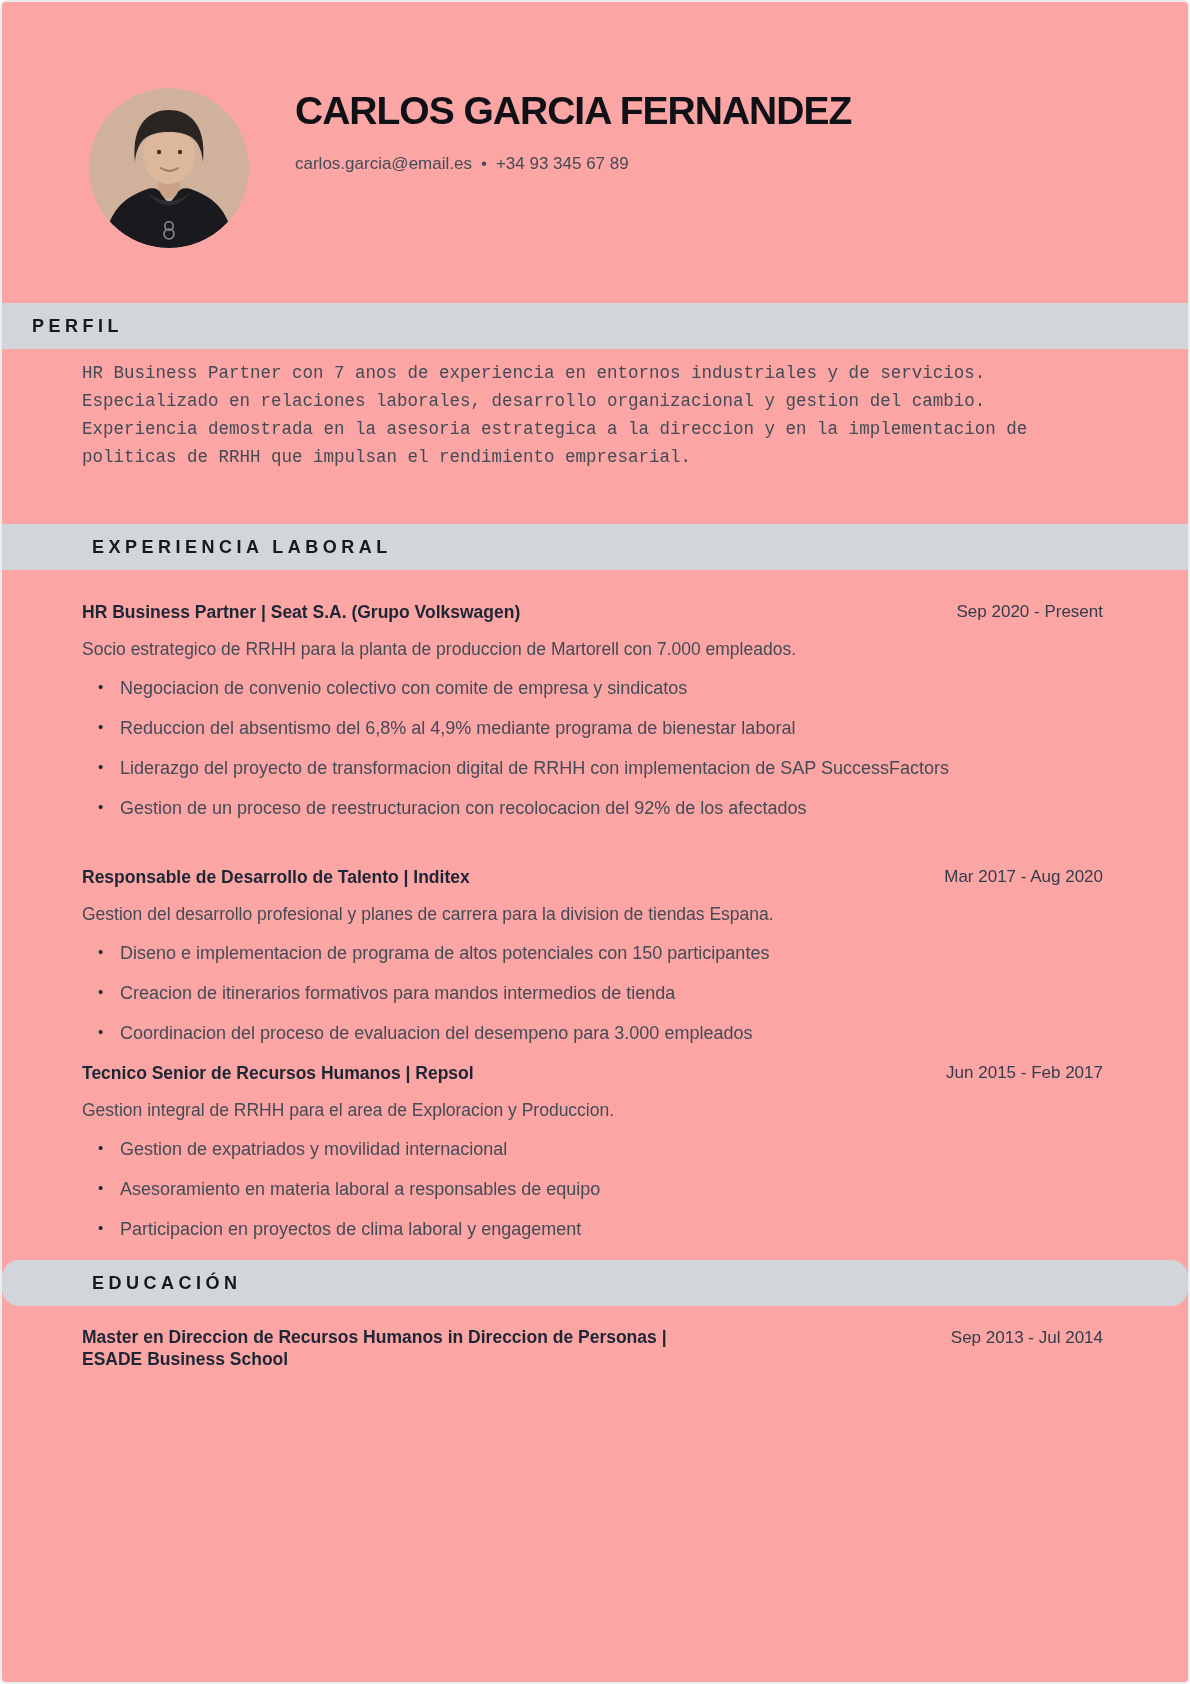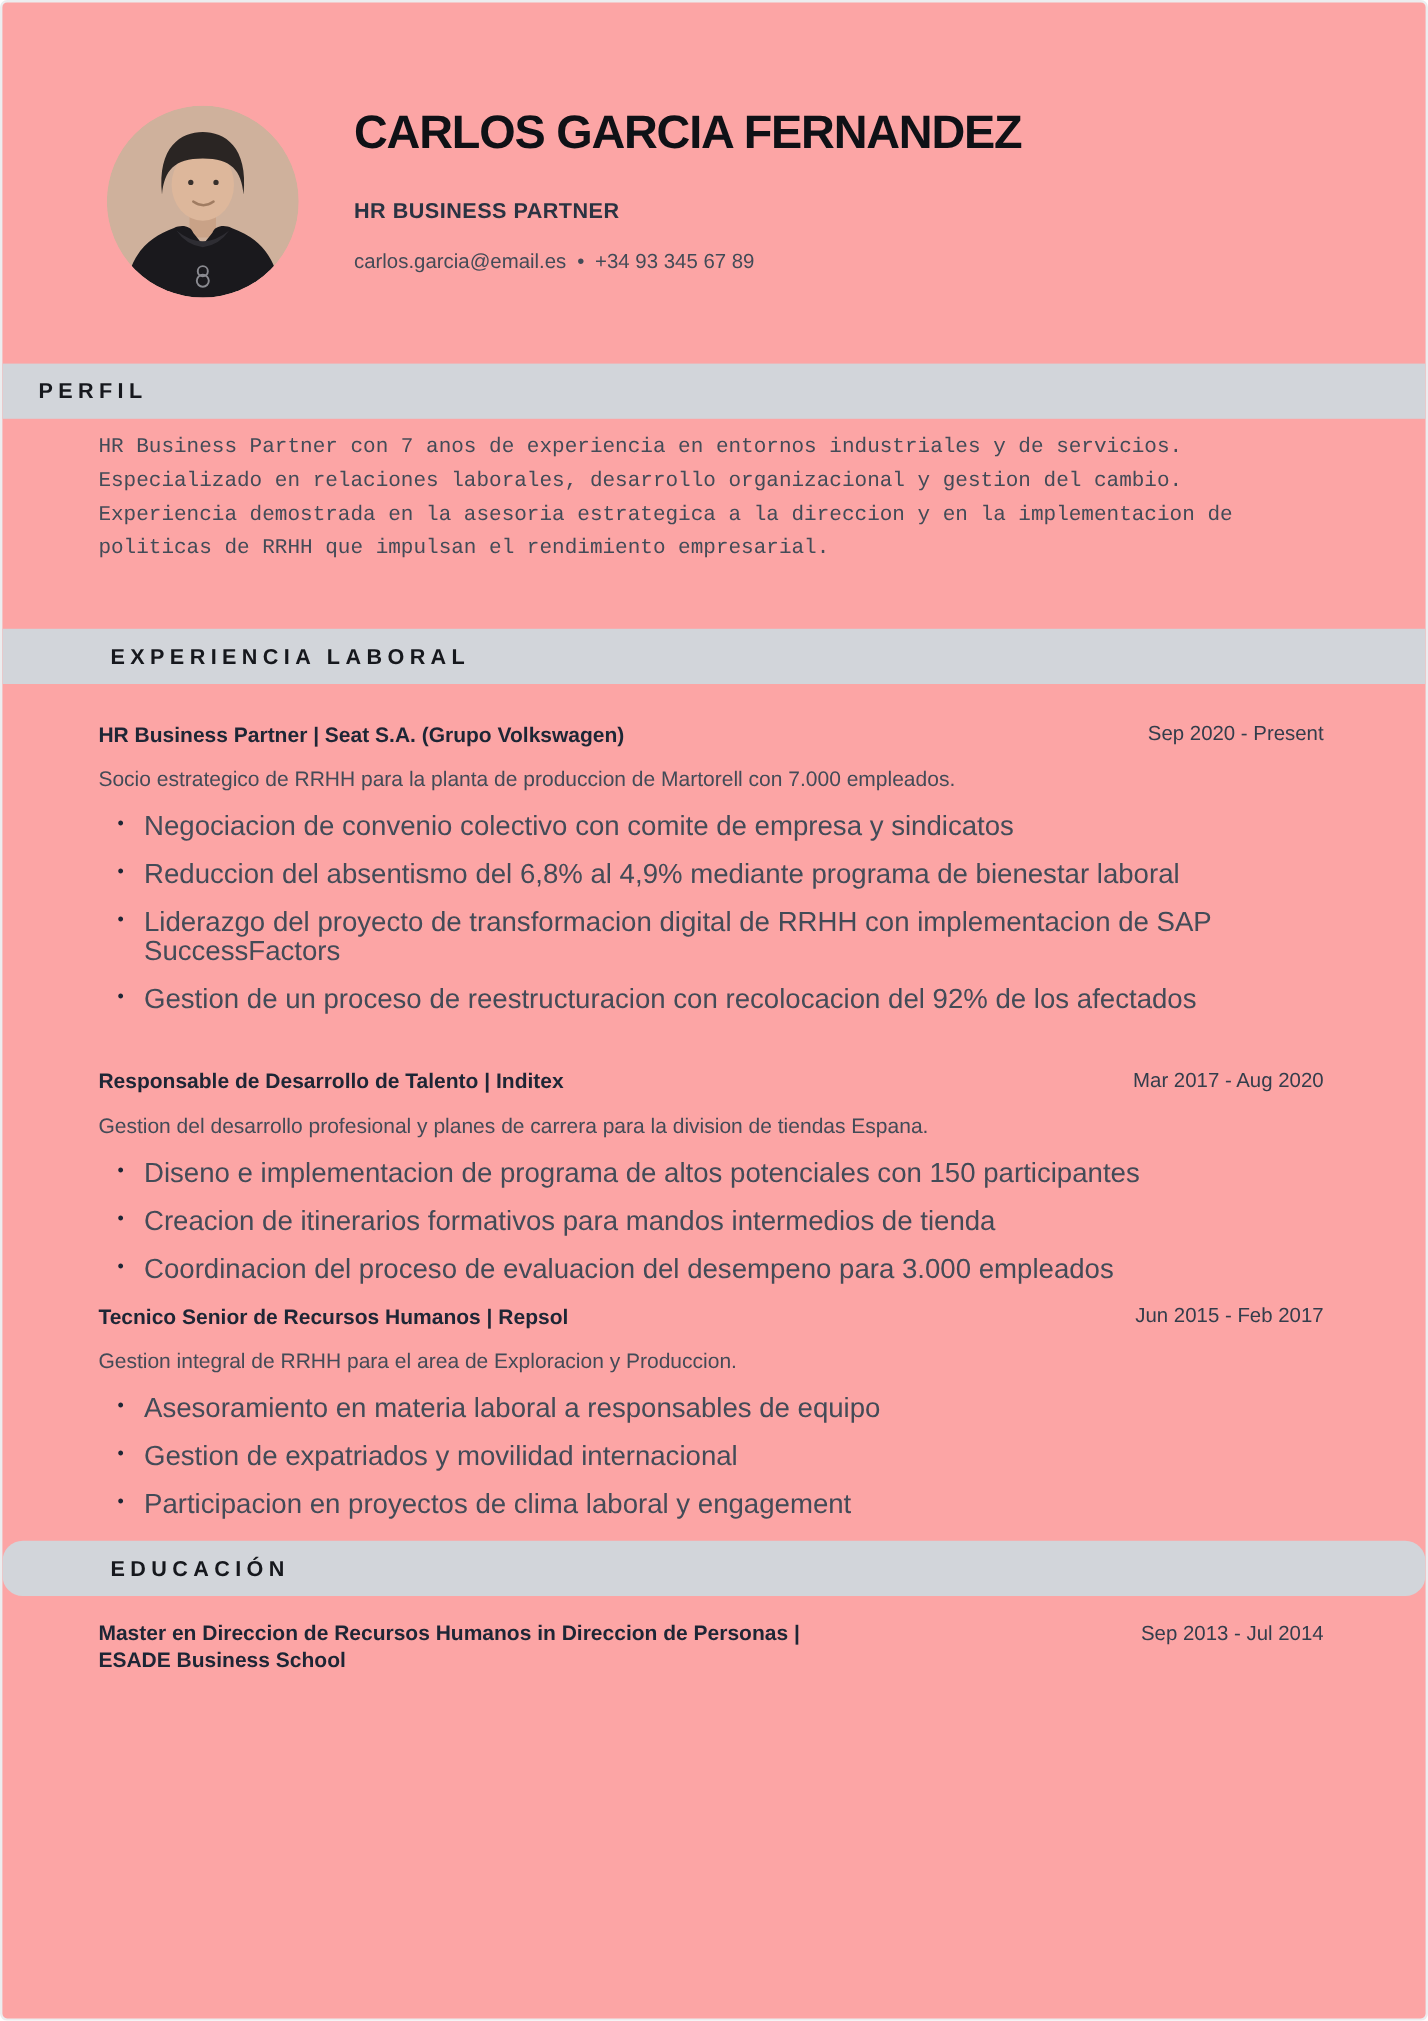--- a/index.html
+++ b/index.html
@@ -108,21 +108,21 @@
   .job-summary {
     margin-top: 12px;
     font-size: 17.5px;
     line-height: 26px;
     color: var(--body_text, #434b57);
   }
   .bullets { margin-top: 14px; list-style: none; }
   .bullets li {
     position: relative;
     padding-left: 38px;
-    font-size: 23px;
+    font-size: 18px;
     line-height: 24px;
     margin-bottom: 16px;
     color: var(--body_text, #434b57);
   }
   .bullets li::before {
     content: "•";
     position: absolute;
     left: 16px;
     top: -1px;
     font-size: 15px;
@@ -179,21 +179,20 @@
 
           <path d="M58 104 Q80 122 102 104 Q94 116 80 118 Q66 116 58 104 Z" style="fill:#2e2d33"></path>
 
           <circle cx="80" cy="138" r="4.2" fill="none" stroke="#8a8a90" stroke-width="1.6"></circle>
           <circle cx="80" cy="146" r="5" fill="none" stroke="#8a8a90" stroke-width="1.6"></circle>
         </g>
       </svg>
     </div>
     <div class="header-text">
       <h1 class="name">CARLOS GARCIA FERNANDEZ</h1>
-      <div class="role">HR BUSINESS PARTNER</div>
       <div class="contact">
         <span>carlos.garcia@email.es</span><span class="dot">•</span><span>+34 93 345 67 89</span>
       </div>
     </div>
   </header>
 
   <div class="section-bar bar-perfil">
     <span class="section-label">PERFIL</span>
   </div>
   <p class="summary">HR Business Partner con 7 anos de experiencia en entornos industriales y de servicios. Especializado en relaciones laborales, desarrollo organizacional y gestion del cambio. Experiencia demostrada en la asesoria estrategica a la direccion y en la implementacion de politicas de RRHH que impulsan el rendimiento empresarial.</p>
@@ -231,22 +230,22 @@
       </ul>
     </article>
 
     <article class="job job-3">
       <div class="job-title-row">
         <span class="job-title">Tecnico Senior de Recursos Humanos | Repsol</span>
         <span class="job-dates">Jun 2015 - Feb 2017</span>
       </div>
       <p class="job-summary">Gestion integral de RRHH para el area de Exploracion y Produccion.</p>
       <ul class="bullets">
+        <li>Gestion de expatriados y movilidad internacional</li>
         <li>Asesoramiento en materia laboral a responsables de equipo</li>
-        <li>Gestion de expatriados y movilidad internacional</li>
         <li>Participacion en proyectos de clima laboral y engagement</li>
       </ul>
     </article>
 
   </section>
 
   <div class="section-bar bar-education">
     <span class="section-label">EDUCACIÓN</span>
   </div>
 

